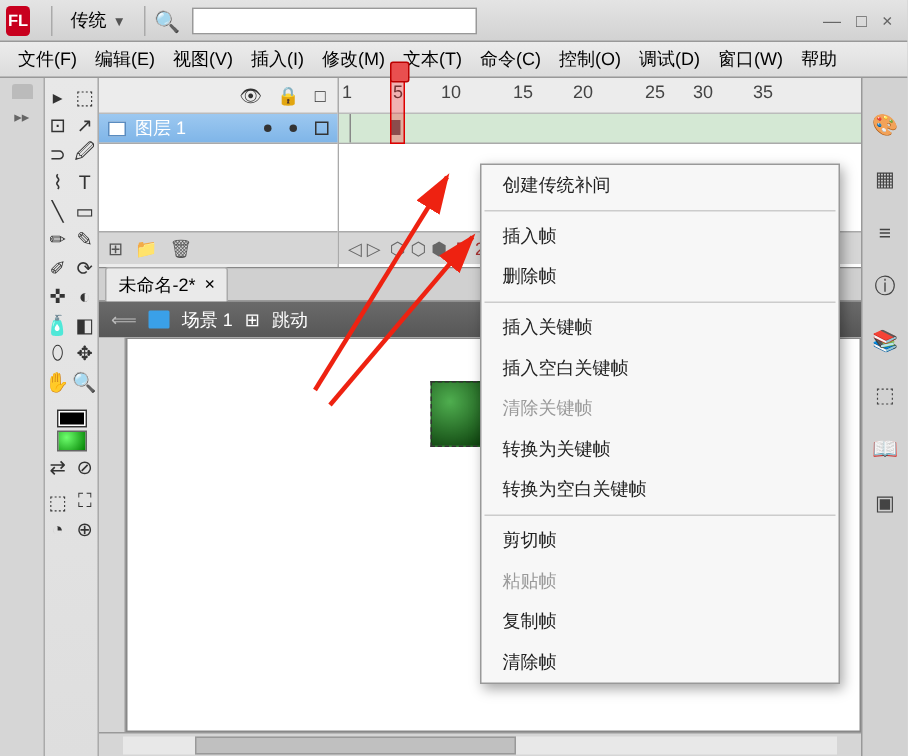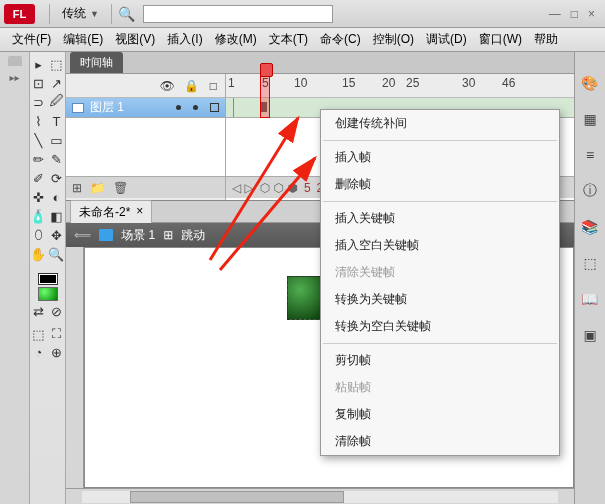--- a/index.html
+++ b/index.html
@@ -1,20 +1,20 @@
 <!DOCTYPE html>
 <html><head>
 <meta charset="utf-8">
 <style>
 * { margin: 0; padding: 0; box-sizing: border-box; font-family: "Microsoft YaHei", Arial, sans-serif; font-size: 12px; }
 body { width: 605px; height: 504px; background: #d6d6d6; overflow: hidden; position: relative; }
 
 
 .titlebar { height: 28px; background: linear-gradient(#e4e4e4, #d2d2d2); display: flex; align-items: center; padding: 0 4px; border-bottom: 1px solid #999; }
-.app-icon { width: 31px; height: 20px; background: #c8001e; border-radius: 3px; display: flex; align-items: center; justify-content: center; color: #fff; font-weight: bold; font-size: 11px; margin-right: 8px; }
+.app-icon { width: 16px; height: 20px; background: #c8001e; border-radius: 3px; display: flex; align-items: center; justify-content: center; color: #fff; font-weight: bold; font-size: 11px; margin-right: 8px; }
 .sep { width: 1px; height: 20px; background: #aaa; margin: 0 6px; }
 .workspace-sel { display: flex; align-items: center; gap: 4px; padding: 2px 6px; }
 .workspace-sel .chev { font-size: 9px; color: #555; }
 .search-box { width: 190px; height: 18px; border: 1px solid #999; background: #fff; margin-left: 8px; }
 .win-controls { margin-left: auto; display: flex; gap: 10px; color: #666; padding-right: 6px; }
 
 
 .menubar { height: 24px; background: linear-gradient(#ececec, #dcdcdc); display: flex; align-items: center; padding: 0 6px; border-bottom: 1px solid #999; }
 .menubar span { padding: 0 6px; cursor: default; }
 
@@ -191,23 +191,20 @@
           <div class="tool-btn">⛶</div>
           <div class="tool-btn">◔</div>
           <div class="tool-btn">⊕</div>
         </div>
       </div>
   </div>
 
   <div class="center">
 
     <div class="timeline-panel">
-      <div class="timeline-tabs">
-        <div class="timeline-tab">时间轴</div>
-      </div>
       <div class="timeline-body">
         <div class="layer-col">
           <div class="layer-head">
             <span>👁</span>
             <span>🔒</span>
             <span>□</span>
           </div>
           <div class="layer-row">
             <span class="layer-icon"></span>
             <span>图层 1</span>
@@ -224,23 +221,23 @@
             <span>🗑</span>
           </div>
         </div>
         <div class="frames-col">
           <div class="ruler">
             <span class="ruler-num" style="left:2px">1</span>
             <span class="ruler-num" style="left:36px">5</span>
             <span class="ruler-num" style="left:68px">10</span>
             <span class="ruler-num" style="left:116px">15</span>
             <span class="ruler-num" style="left:156px">20</span>
-            <span class="ruler-num" style="left:180px">25</span>
+            <span class="ruler-num" style="left:204px">25</span>
             <span class="ruler-num" style="left:236px">30</span>
-            <span class="ruler-num" style="left:276px">46</span>
+            <span class="ruler-num" style="left:276px">35</span>
           </div>
           <div class="frame-track">
             <span class="keyframe" style="left:2px"></span>
             <span class="endkey" style="left:34px"></span>
           </div>
           <div class="frames-empty"></div>
           <div class="playhead" style="left:34px"></div>
           <div class="frames-foot">
             <span class="sp">◁ ▷</span>
             <span class="sp">⬡ ⬡ ⬢</span>

